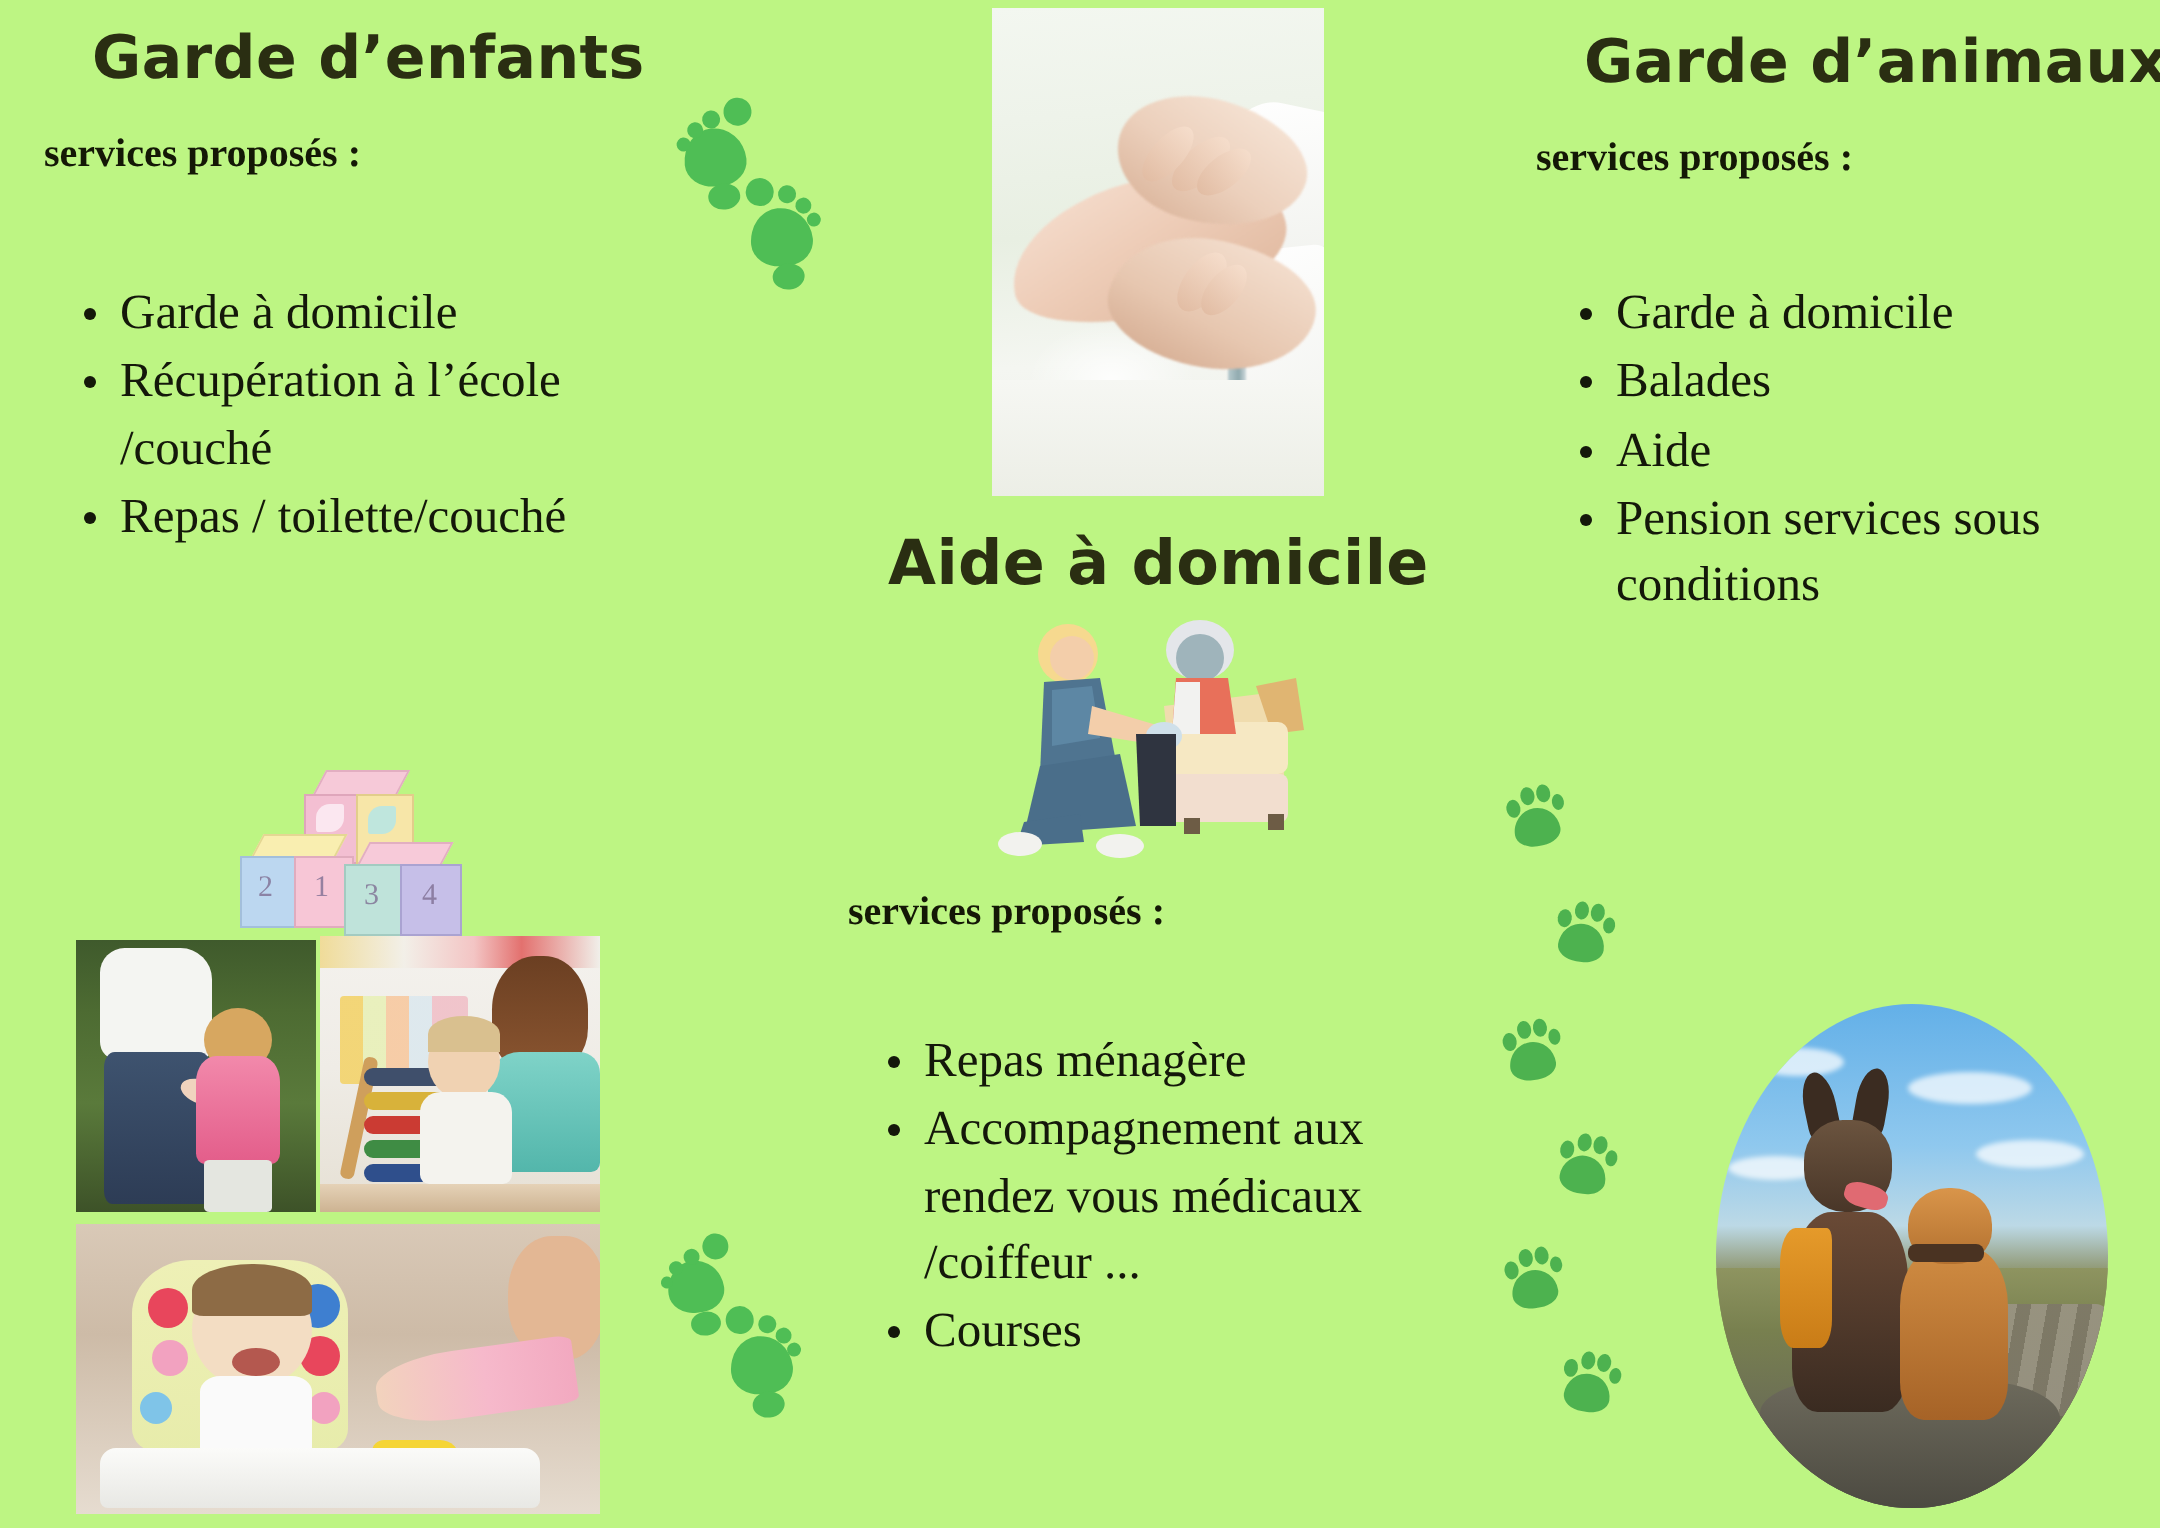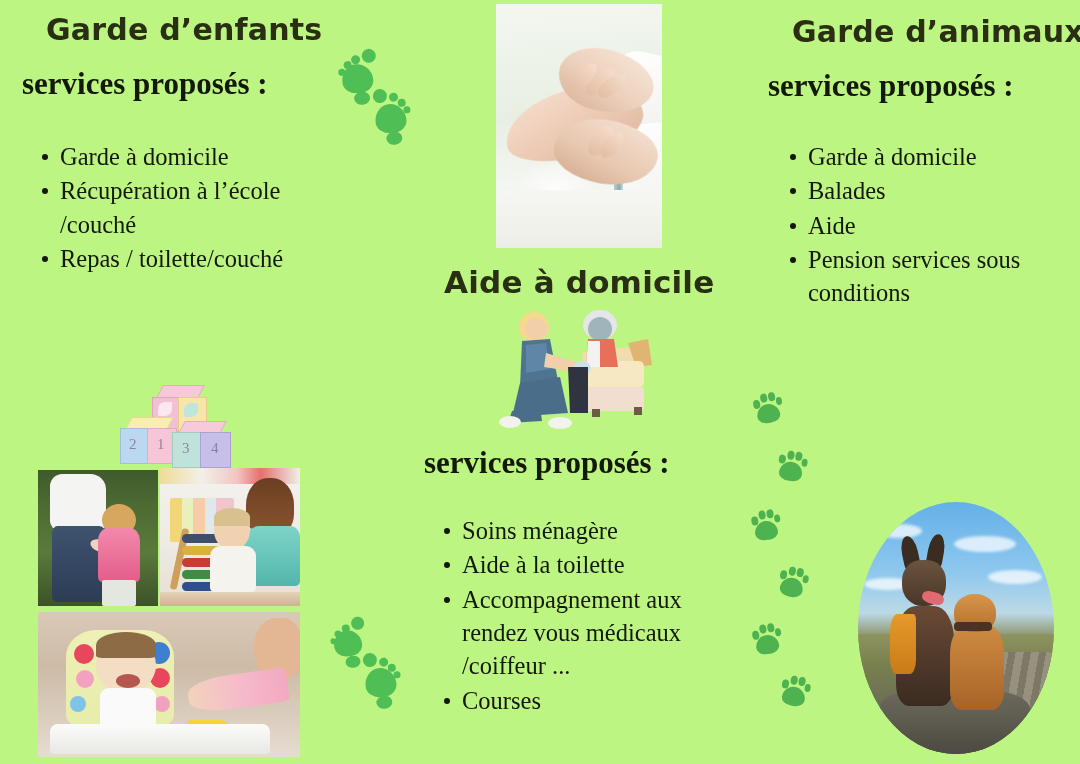--- a/index.html
+++ b/index.html
@@ -28,21 +28,21 @@
     color: #2a2e12;
     font-size: 30px;
     letter-spacing: 0.2px;
     white-space: nowrap;
   }
   .subhead {
     position: absolute;
     font-family: "Liberation Serif", serif;
     font-weight: bold;
     color: #141806;
-    font-size: 31px;
+    font-size: 20px;
     white-space: nowrap;
   }
 
   
   .svc-list {
     position: absolute;
     margin: 0;
     padding: 0;
     list-style: none;
     color: #14180a;
@@ -380,22 +380,21 @@
 
     <path d="M50 48 L84 58 L86 68 L48 62 Z" fill="#f3ceaa"></path>
     <ellipse cx="86" cy="63" rx="9" ry="7" fill="#cfe0ea"></ellipse>
 
     <path d="M72 62 L92 62 L92 108 L74 108 Z" fill="#2f3440"></path>
   </svg>
 
   <div class="subhead" style="left:424px; top:445px;">services proposés :</div>
 
   <ul class="svc-list" style="left:440px; top:514px; width:300px;">
-    <li>Soins ménagère</li>
-    <li>Aide à la toilette</li>
+    <li>Repas ménagère</li>
     <li>Accompagnement aux rendez vous médicaux /coiffeur ...</li>
     <li>Courses</li>
   </ul>
 
   <div class="footpair" style="left:338px; top:50px; width:80px; height:100px;">
     <div class="foot" style="left:0; top:0; width:42px; height:56px; transform: rotate(-6deg);">
       <div class="sole" style="left:4px; top:14px; width:31px; height:29px;"></div>
       <div class="heel" style="left:14px; top:42px; width:16px; height:13px;"></div>
       <div class="toe" style="left:26px; top:0px; width:14px; height:14px;"></div>
       <div class="toe" style="left:15px; top:5px; width:9px; height:9px;"></div>

